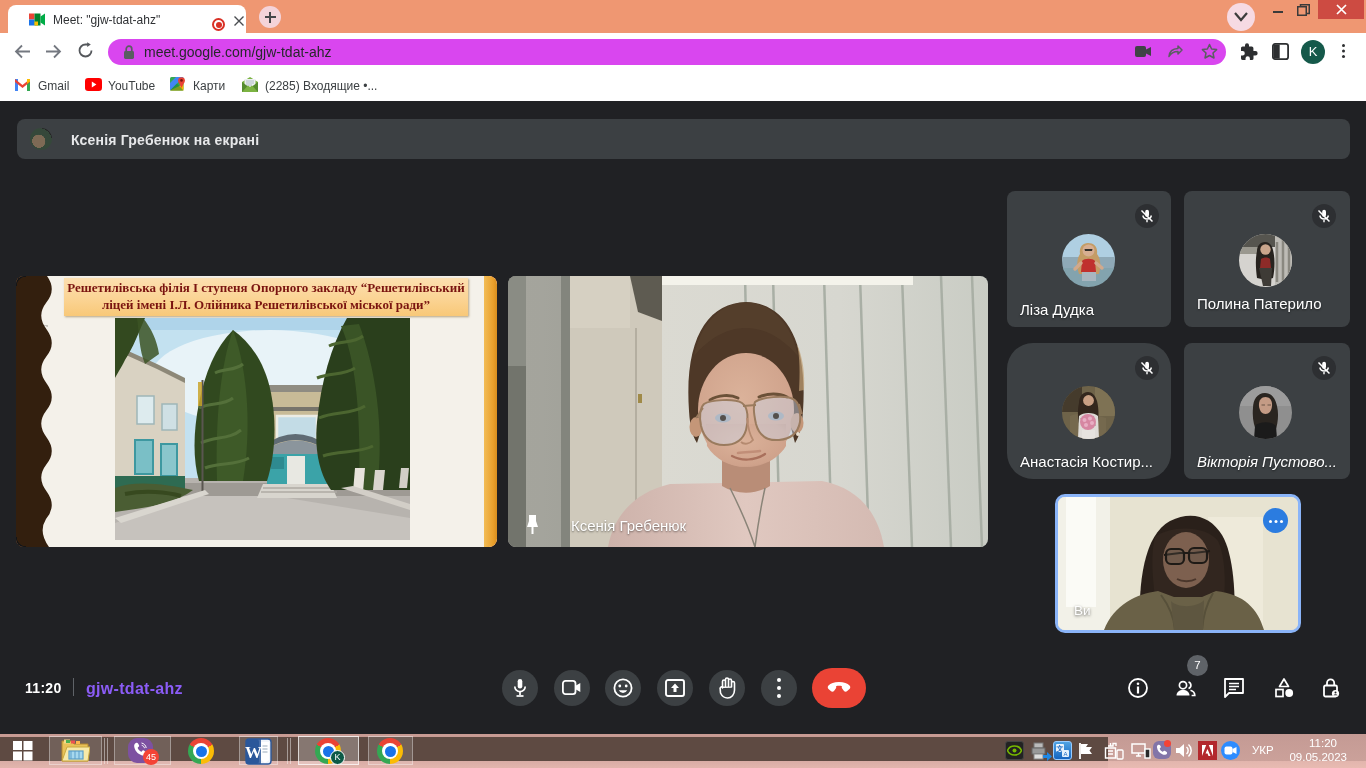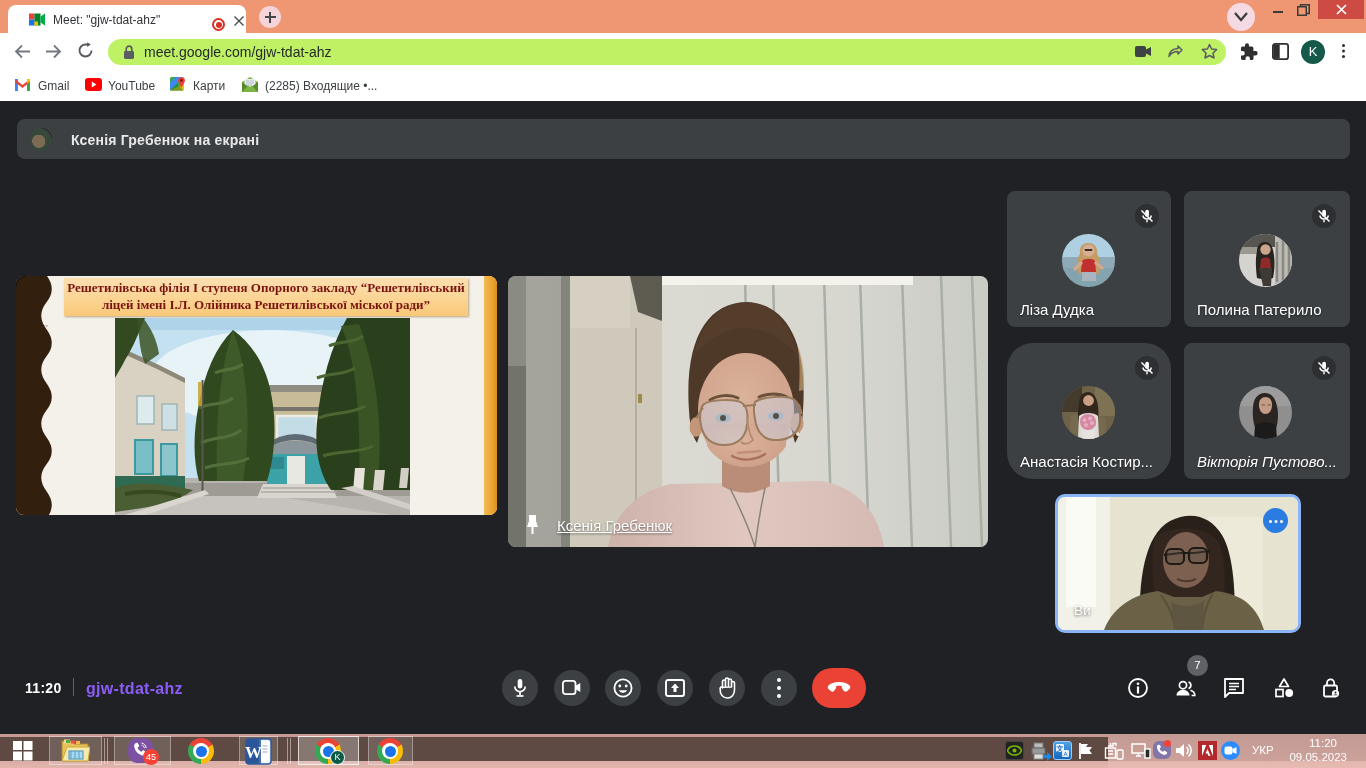--- a/index.html
+++ b/index.html
@@ -15,21 +15,21 @@
   #recdot i { position:absolute; left:1.5px; top:1.5px; width:6px; height:6px; border-radius:50%; background:#d93025; display:block; }
   #tabx { left:225px; top:10px; width:12px; height:12px; }
   #newtab { left:259px; top:6px; width:22px; height:22px; border-radius:50%; background:#F4D3D9; }
   #newtab:before { content:""; position:absolute; left:5.5px; top:10.2px; width:11px; height:1.6px; background:#45474a; }
   #newtab:after { content:""; position:absolute; left:10.2px; top:5.5px; width:1.6px; height:11px; background:#45474a; }
   #chev { left:1227px; top:3px; width:28px; height:28px; border-radius:50%; background:#F6DAE3; }
   #wmin { left:1273px; top:11px; width:10px; height:2px; background:#3a3a3a; }
   #wclose { left:1318px; top:0; width:46px; height:19px; background:#CD4B42; }
 
   #toolbar { left:0; top:33px; width:1366px; height:38px; background:#ffffff; }
-  #omnibox { left:108px; top:6px; width:1118px; height:26px; border-radius:13px; background:#bef264; }
+  #omnibox { left:108px; top:6px; width:1118px; height:26px; border-radius:13px; background:#d946ef; }
   #url { left:36px; top:5px; font-size:14px; color:#26282b; }
 
   #bookmarks { left:0; top:71px; width:1366px; height:30px; background:#ffffff; font-size:12px; color:#3c4043; }
   .bktext { top:8px; }
 
   
   #meet { left:0; top:101px; width:1366px; height:633px; background:#202124; }
   #banner { left:17px; top:18px; width:1333px; height:40px; border-radius:8px; background:#3C4043; }
   #banner .av { left:13px; top:9px; width:22px; height:22px; border-radius:50%;
       background:radial-gradient(circle at 40% 60%, #7d6a55 0 35%, #35483a 36% 70%, #222 71%); overflow:hidden;}
@@ -160,21 +160,21 @@
   </svg>
   <div class="abs bktext" style="left:265px;">(2285) Входящие •...</div>
 </div>
 
 <div class="abs" id="meet">
   <div class="abs" id="banner">
     <div class="abs av"></div>
     <div class="abs tx">Ксенія Гребенюк на екрані</div>
   </div>
 
-  <div class="abs tile" id="pres" style="left:16px;top:175px;width:481px;height:239px;background:#f97316;text-decoration:underline;">
+  <div class="abs tile" id="pres" style="left:16px;top:175px;width:481px;height:271px;background:#f97316;text-decoration:underline;">
     <div class="abs" style="left:0;top:0;width:481px;height:271px;background:#F4F1EA;border-radius:8px;"></div>
 
     <div class="abs" style="left:468px;top:0;width:13px;height:271px;border-radius:0 8px 8px 0;background:linear-gradient(90deg,#F2BC55,#E9A02C 70%,#D88E1F);"></div>
 
     <svg class="abs" style="left:0;top:0" width="40" height="271" viewBox="0 0 40 271">
       <path d="M0 0 H31 Q41 14 30 27 Q20 40 31 54 Q41 68 30 81 Q20 94 31 108 Q41 122 30 135 Q20 148 31 162 Q41 176 30 189 Q20 202 31 216 Q41 230 30 243 Q22 256 33 271 H0 Z" fill="#331F0E"></path>
     </svg>
     <div class="abs" style="left:0;top:0;width:10px;height:10px;background:radial-gradient(circle at 10px 10px, transparent 9px, #141517 9.5px);"></div>
     <div class="abs" style="left:0;top:261px;width:10px;height:10px;background:radial-gradient(circle at 10px 0px, transparent 9px, #141517 9.5px);"></div>
 
@@ -313,21 +313,21 @@
       <path d="M239 142 C240 152 242 159 245 164 C242 168 236 169 233 166" stroke="#B58A70" stroke-width="1.8" fill="none"></path>
       <path d="M224 180 C233 185 247 185 257 178" stroke="#A9705C" stroke-width="2.2" fill="none" stroke-linecap="round"></path>
       <path d="M230 177 C237 176 246 176 252 175" stroke="#C18E78" stroke-width="2.6" fill="none" stroke-linecap="round"></path>
 
       <path d="M222 212 C230 228 239 246 247 271 M247 271 C250 248 253 230 257 212" stroke="#8A8478" stroke-width="1.5" fill="none"></path>
     </svg>
     <svg class="abs" style="left:17px;top:238px" width="15" height="22" viewBox="0 0 15 22">
       <path d="M4 1 h7 v6 l2 6 H2 L4 7 Z" fill="#fff"></path>
       <rect x="6.5" y="13" width="2" height="7" fill="#fff"></rect>
     </svg>
-    <div class="abs name" style="left:49px;top:241px;text-decoration:underline;">Ксенія Гребенюк</div>
+    <div class="abs name" style="left:63px;top:241px;">Ксенія Гребенюк</div>
   </div>
 
   <div class="abs tile pt" style="left:1007px;top:90px;width:164px;height:136px;">
     <svg class="abs" style="left:55px;top:43px" width="53" height="53" viewBox="0 0 53 53">
       <defs>
           <clipPath id="c1">
             <circle cx="26.5" cy="26.5" r="26.5"></circle>
           </clipPath>
         </defs>
       <g clip-path="url(#c1)">
@@ -372,21 +372,21 @@
       </g>
     </svg>
     <div class="abs micoff" style="left:128px;top:13px;">
         <svg style="position:absolute;left:4px;top:4px" width="16" height="16" viewBox="0 0 16 16">
           <rect x="6.2" y="1.8" width="3.8" height="7" rx="1.9" fill="#fff"></rect>
           <path d="M3.8 7.5 a4.4 4.4 0 0 0 8.6 0" stroke="#fff" stroke-width="1.4" fill="none"></path>
           <line x1="8" y1="12" x2="8" y2="14.2" stroke="#fff" stroke-width="1.4"></line>
           <line x1="2.5" y1="2.5" x2="13.5" y2="13.5" stroke="#fff" stroke-width="1.5"></line>
         </svg>
       </div>
-    <div class="abs name" style="left:13px;top:110px;">Полина Патерило</div>
+    <div class="abs name" style="left:13px;top:104px;">Полина Патерило</div>
   </div>
   <div class="abs tile pt" style="left:1007px;top:242px;width:164px;height:136px;border-radius:26px;">
     <svg class="abs" style="left:55px;top:43px" width="53" height="53" viewBox="0 0 53 53">
       <defs>
           <clipPath id="c3">
             <circle cx="26.5" cy="26.5" r="26.5"></circle>
           </clipPath>
         </defs>
       <g clip-path="url(#c3)">
         <rect width="53" height="53" fill="#6E6349"></rect>

